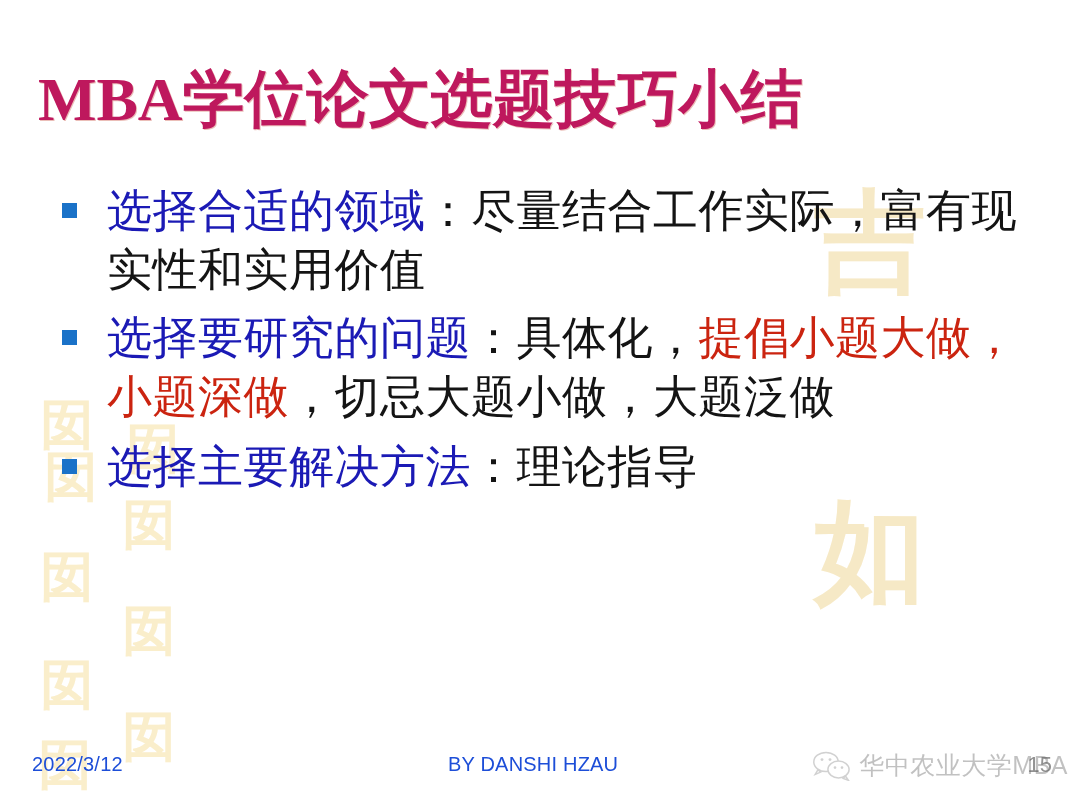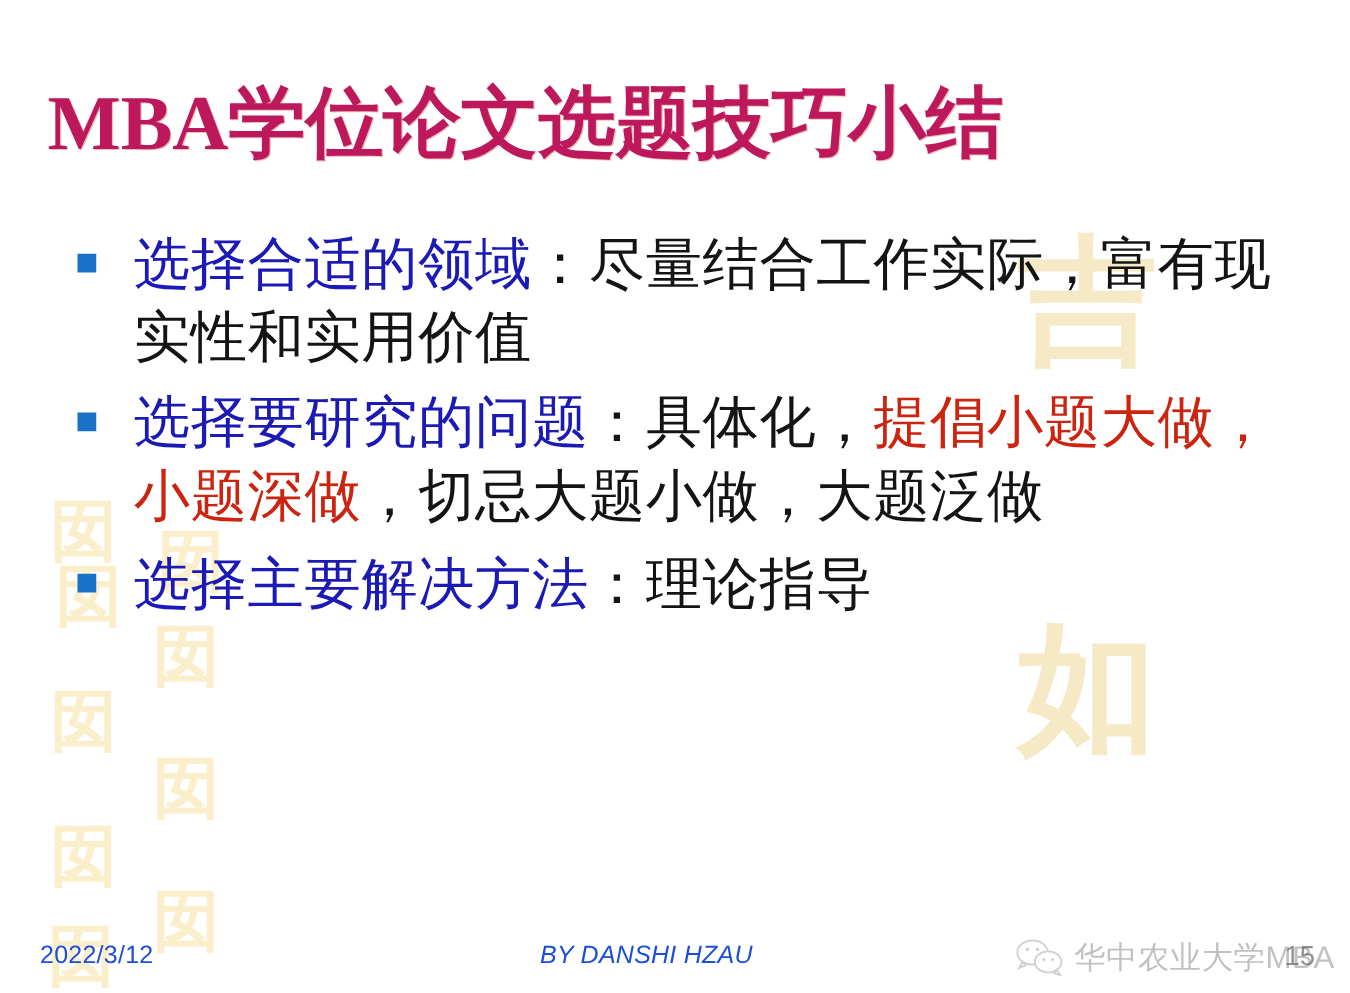--- a/index.html
+++ b/index.html
@@ -120,21 +120,21 @@
   .footer-date, .footer-author {
     position: absolute;
     bottom: 18px;
     color: #1d4ed8;
     font-family: "Liberation Sans", "DejaVu Sans", sans-serif;
     font-size: 20px;
     letter-spacing: 0.2px;
     white-space: nowrap;
   }
   .footer-date   { left: 32px; }
-  .footer-author { left: 432px; font-style: italic; }
+  .footer-author { left: 448px; }
 
   .page-number {
     position: absolute;
     bottom: 16px;
     right: 28px;
     color: #3a3a3a;
     font-family: "Liberation Sans", "DejaVu Sans", sans-serif;
     font-size: 22px;
     opacity: 0.55;
   }

